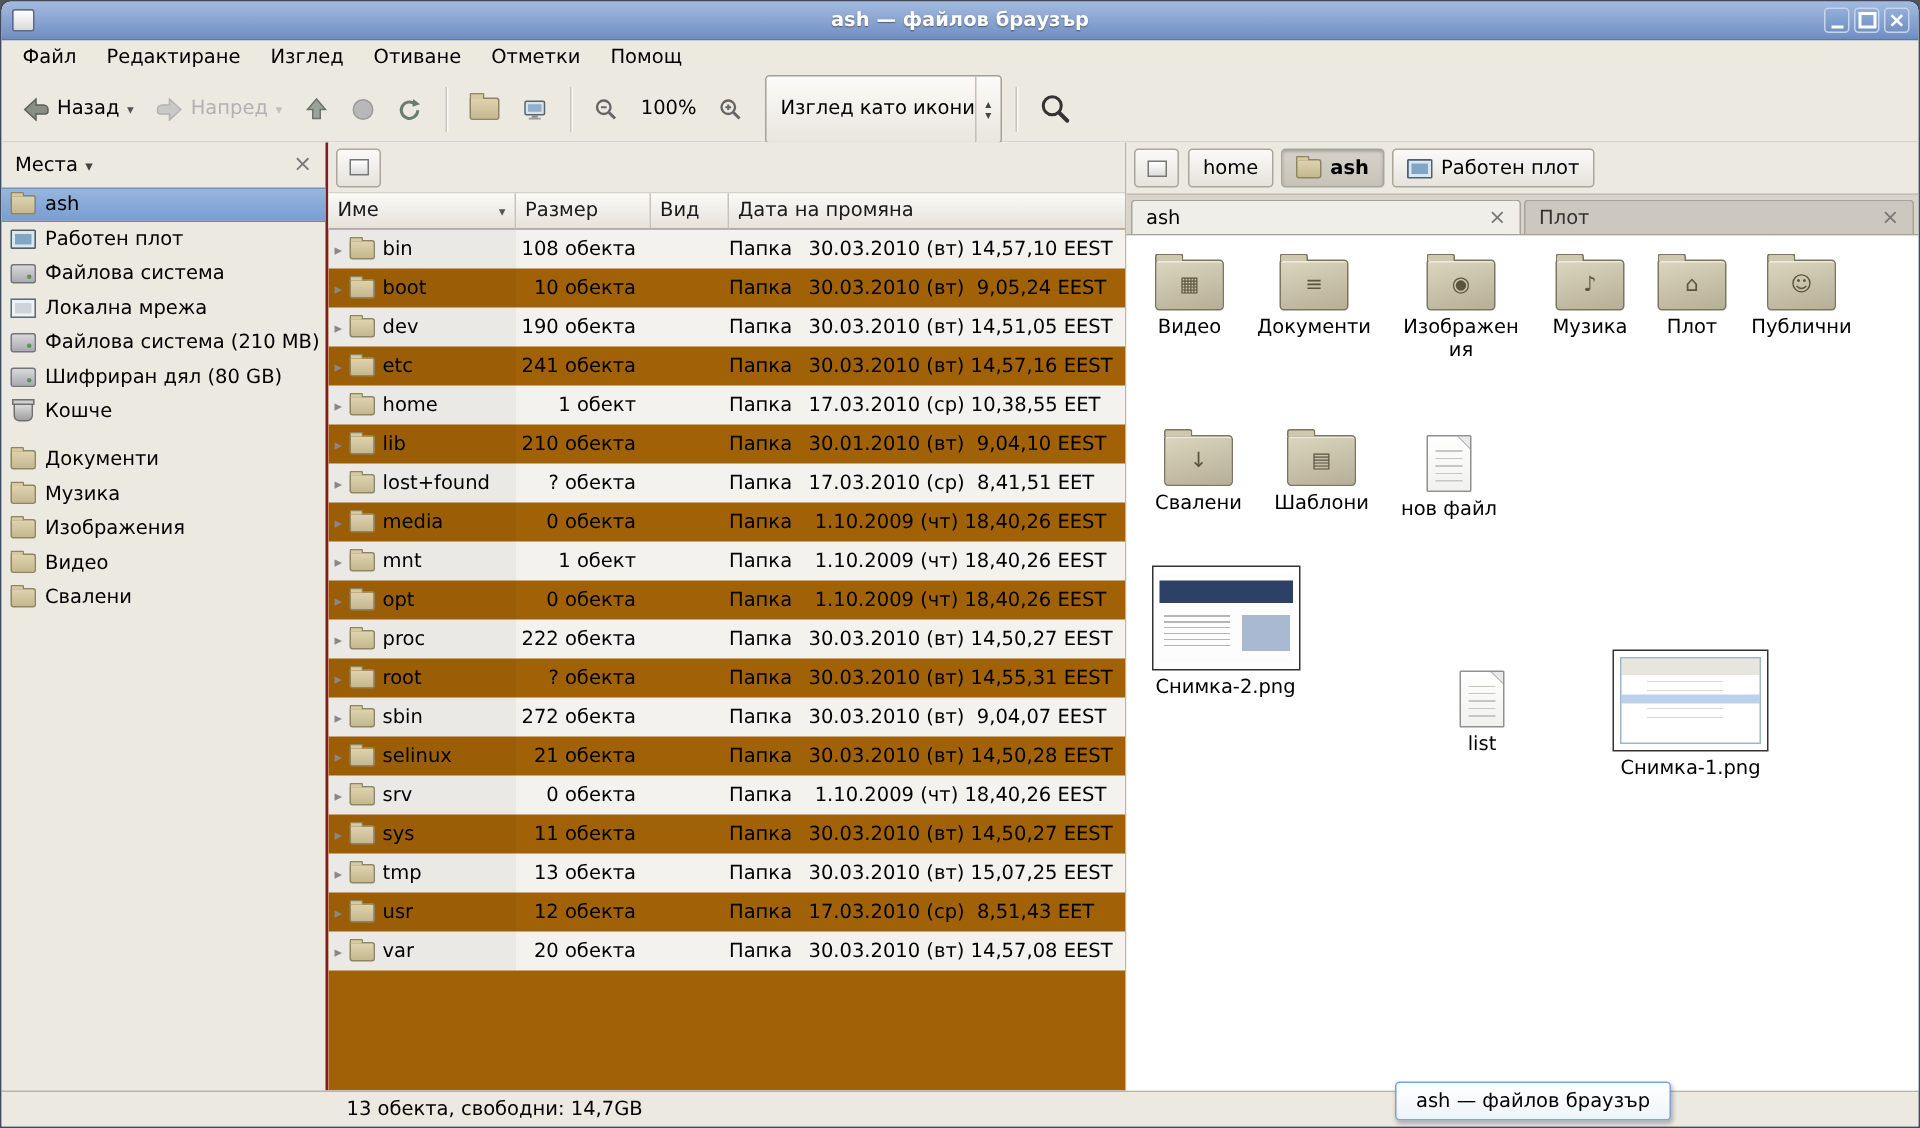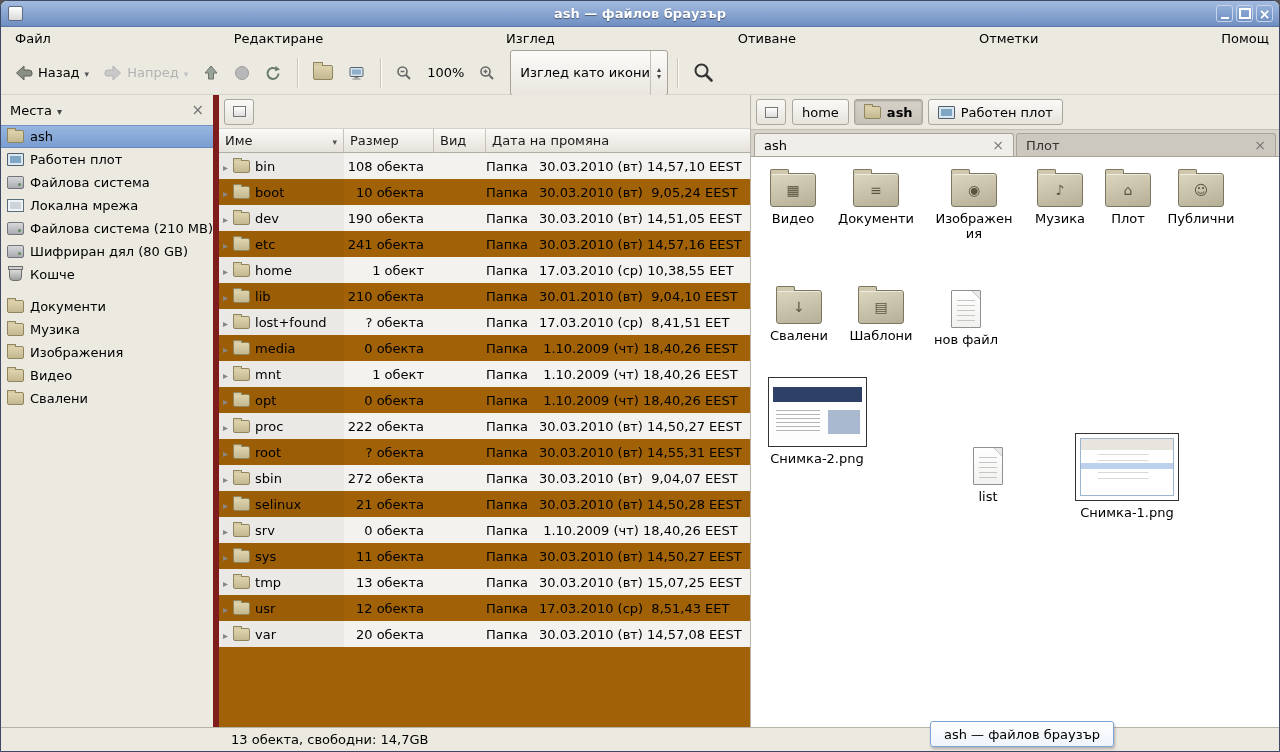--- a/index.html
+++ b/index.html
@@ -18,21 +18,21 @@
   .title { position:absolute; left:0; right:0; text-align:center; font-weight:bold; color:#fff;
            text-shadow:0 1px 1px rgba(0,0,0,.45); pointer-events:none; }
   .winbtns { margin-left:auto; display:flex; gap:3px; padding-right:6px; position:relative; }
   .wbtn { width:17px; height:17px; border:1px solid #c7d5ea; border-radius:3px; color:#fff;
           background:linear-gradient(#93aed8,#7292c4); display:flex; align-items:center; justify-content:center; }
   .wbtn.min::before { content:""; width:8px; height:2px; background:#fff; margin-top:9px; }
   .wbtn.max::before { content:""; width:8px; height:7px; border:2px solid #fff; }
   .wbtn.close::before { content:"×"; font-size:14px; font-weight:bold; line-height:1; }
 
   
-  .menubar { height:24px; flex:none; display:flex; align-items:stretch; background:#ece9e1; padding-left:4px;justify-content:space-between; }
+  .menubar { height:24px; flex:none; display:flex; align-items:stretch; background:#ece9e1; padding-left:4px; }
   .menu-item { padding:4px 10px; }
 
   
   .toolbar { height:44px; flex:none; display:flex; align-items:center; background:#ece9e1;
              border-bottom:1px solid #d8d4cb; padding:0 8px; gap:3px; }
   .tbtn { display:flex; align-items:center; gap:5px; padding:5px 6px; border-radius:3px; }
   .tbtn.disabled { color:#b2b2b2; }
   .dd::before { content:"▾"; font-size:9px; color:#555; }
   .tbtn.disabled .dd::before { color:#c0c0c0; }
   .tsep { width:1px; height:30px; background:#c9c5bb; box-shadow:1px 0 0 #fbfaf7; margin:0 6px; flex:none; }
@@ -45,21 +45,21 @@
   .hfolder { width:20px; height:15px; position:relative; background:linear-gradient(#ded3ae,#c3b88f);
              border:1px solid #8f865f; border-radius:1px 2px 2px 2px; }
   .hfolder::before { content:""; position:absolute; top:-4px; left:-1px; width:8px; height:3px;
              background:#d5caa3; border:1px solid #8f865f; border-bottom:none; border-radius:1px 1px 0 0; }
 
   
   .main { flex:1; display:flex; min-height:0; }
 
   
   .sidebar { width:218px; flex:none; background:#ece9e1; display:flex; flex-direction:column;
-             border-right:6px solid #7f1d1d; }
+             border-right:2px solid #7f1d1d; }
   .sidebar-header { height:30px; flex:none; display:flex; align-items:center; padding:0 9px; gap:5px; }
   .sh-chevron::before { content:"▾"; font-size:10px; color:#444; }
   .sh-spacer { flex:1; }
   .sh-close::before { content:"×"; font-size:15px; color:#777; line-height:1; }
   .sgroup { display:flex; flex-direction:column; }
   .sgroup.second { margin-top:9px; }
   .side-item { height:23px; display:flex; align-items:center; gap:6px; padding-left:6px; white-space:nowrap; }
   .side-item.selected { background:linear-gradient(#97b5de,#7a9ed2);
                         border-top:1px solid #7193c4; border-bottom:1px solid #6888b9; }
 

